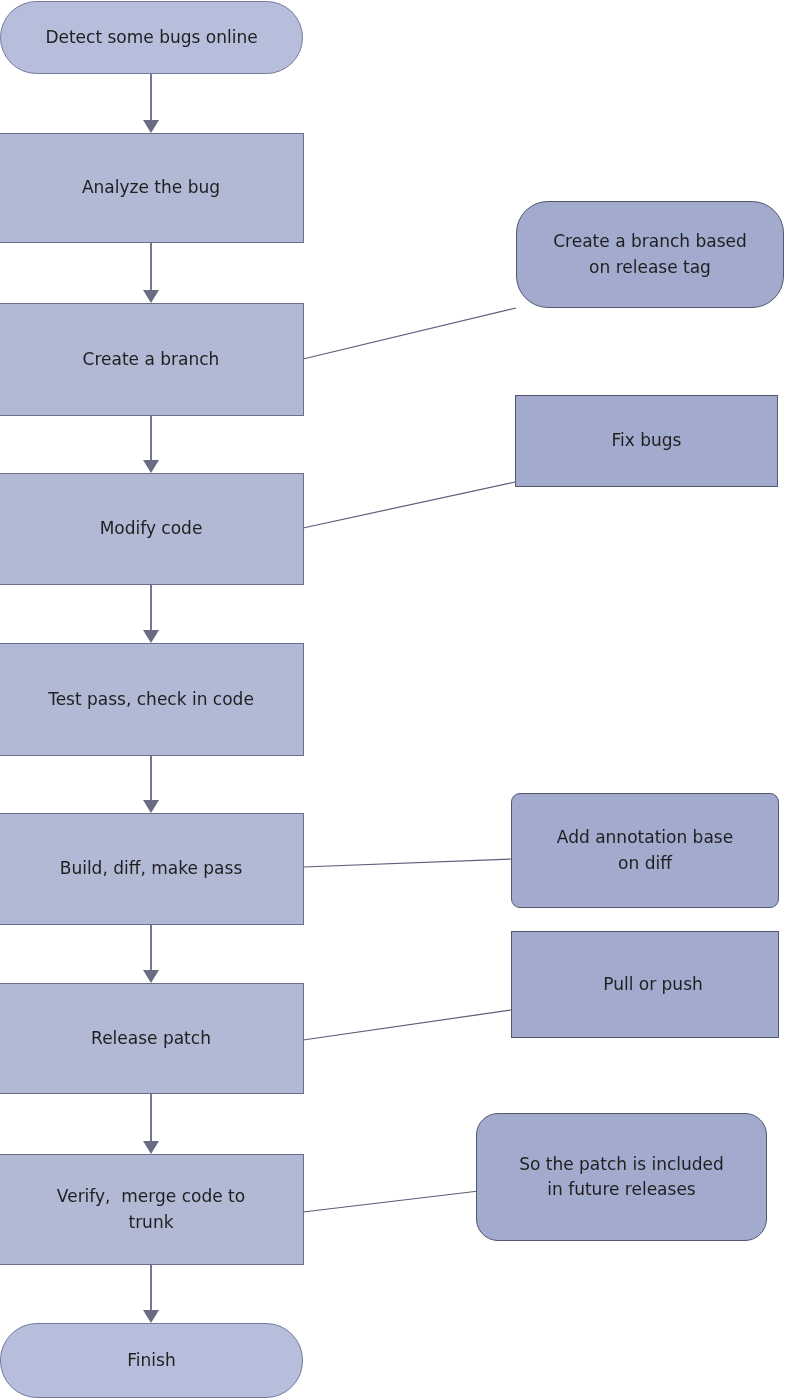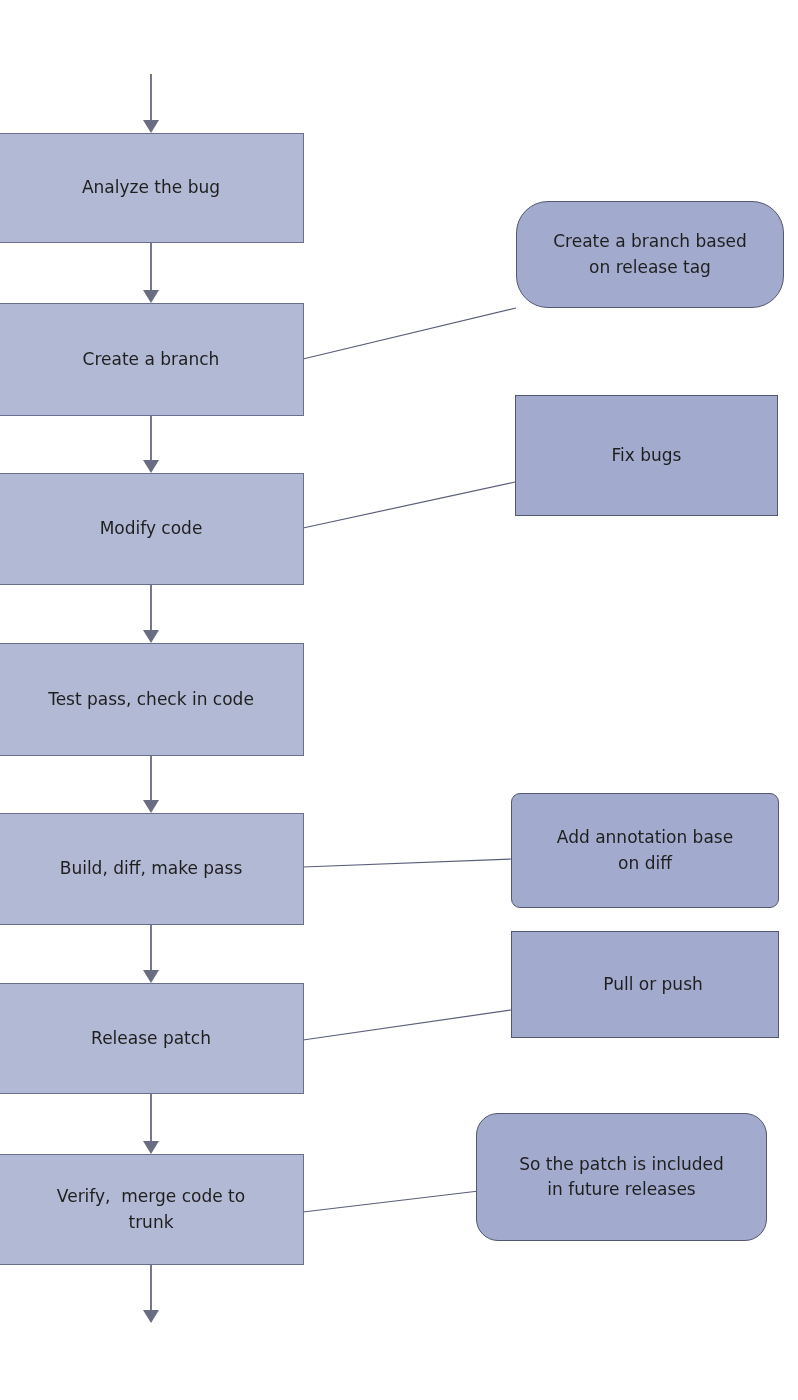--- a/index.html
+++ b/index.html
@@ -55,21 +55,21 @@
   .n-analyze { left: -2px;  top: 133px;  width: 306px; height: 110px; }
   .n-branch  { left: -2px;  top: 303px;  width: 306px; height: 113px; }
   .n-modify  { left: -2px;  top: 473px;  width: 306px; height: 112px; }
   .n-test    { left: -2px;  top: 643px;  width: 306px; height: 113px; }
   .n-build   { left: -2px;  top: 813px;  width: 306px; height: 112px; }
   .n-release { left: -2px;  top: 983px;  width: 306px; height: 111px; }
   .n-verify  { left: -2px;  top: 1154px; width: 306px; height: 111px; padding: 0 18px; }
   .n-finish  { left: 0px;   top: 1323px; width: 303px; height: 75px;  }
   
   .a-branch  { left: 516px; top: 201px;  width: 268px; height: 107px; border-radius: 32px; }
-  .a-fix     { left: 515px; top: 395px;  width: 263px; height: 121px; text-align: center; }
+  .a-fix     { left: 515px; top: 395px;  width: 263px; height: 92px; text-align: center; }
   .a-diff    { left: 511px; top: 793px;  width: 268px; height: 115px; border-radius: 9px; }
   .a-push    { left: 511px; top: 931px;  width: 268px; height: 107px; padding-left: 16px; }
   .a-future  { left: 476px; top: 1113px; width: 291px; height: 128px; border-radius: 22px; }
 </style>
 </head>
 <body>
 
 <div class="canvas">
 
   <svg class="connector-layer" width="798" height="1400" viewBox="0 0 798 1400">
@@ -92,20 +92,23 @@
     <polygon points="143,1141 159,1141 151,1154" fill="#696c82"></polygon>
     <polygon points="143,1310 159,1310 151,1323" fill="#696c82"></polygon>
 
     <line x1="303" y1="359" x2="516" y2="308" stroke="#5a5e79" stroke-width="1.2"></line>
     <line x1="303" y1="528" x2="515" y2="482" stroke="#5a5e79" stroke-width="1.2"></line>
     <line x1="303" y1="867" x2="511" y2="859" stroke="#5a5e79" stroke-width="1.2"></line>
     <line x1="303" y1="1040" x2="511" y2="1010" stroke="#5a5e79" stroke-width="1.2"></line>
     <line x1="303" y1="1212" x2="504" y2="1188" stroke="#5a5e79" stroke-width="1.2"></line>
   </svg>
 
+  <div class="node terminal n-start">
+    <span class="node-label">Detect some bugs online</span>
+  </div>
 
   <div class="node process n-analyze">
     <span class="node-label">Analyze the bug</span>
   </div>
 
   <div class="node process n-branch">
     <span class="node-label">Create a branch</span>
   </div>
 
   <div class="node process n-modify">
@@ -122,20 +125,23 @@
 
   <div class="node process n-release">
     <span class="node-label">Release patch</span>
   </div>
 
   <div class="node process n-verify">
     <span class="node-label">Verify,  merge code to
 trunk</span>
   </div>
 
+  <div class="node terminal n-finish">
+    <span class="node-label">Finish</span>
+  </div>
 
   <div class="node annotation a-branch">
     <span class="node-label">Create a branch based
 on release tag</span>
   </div>
 
   <div class="node annotation a-fix">
     <span class="node-label">Fix bugs</span>
   </div>
 

